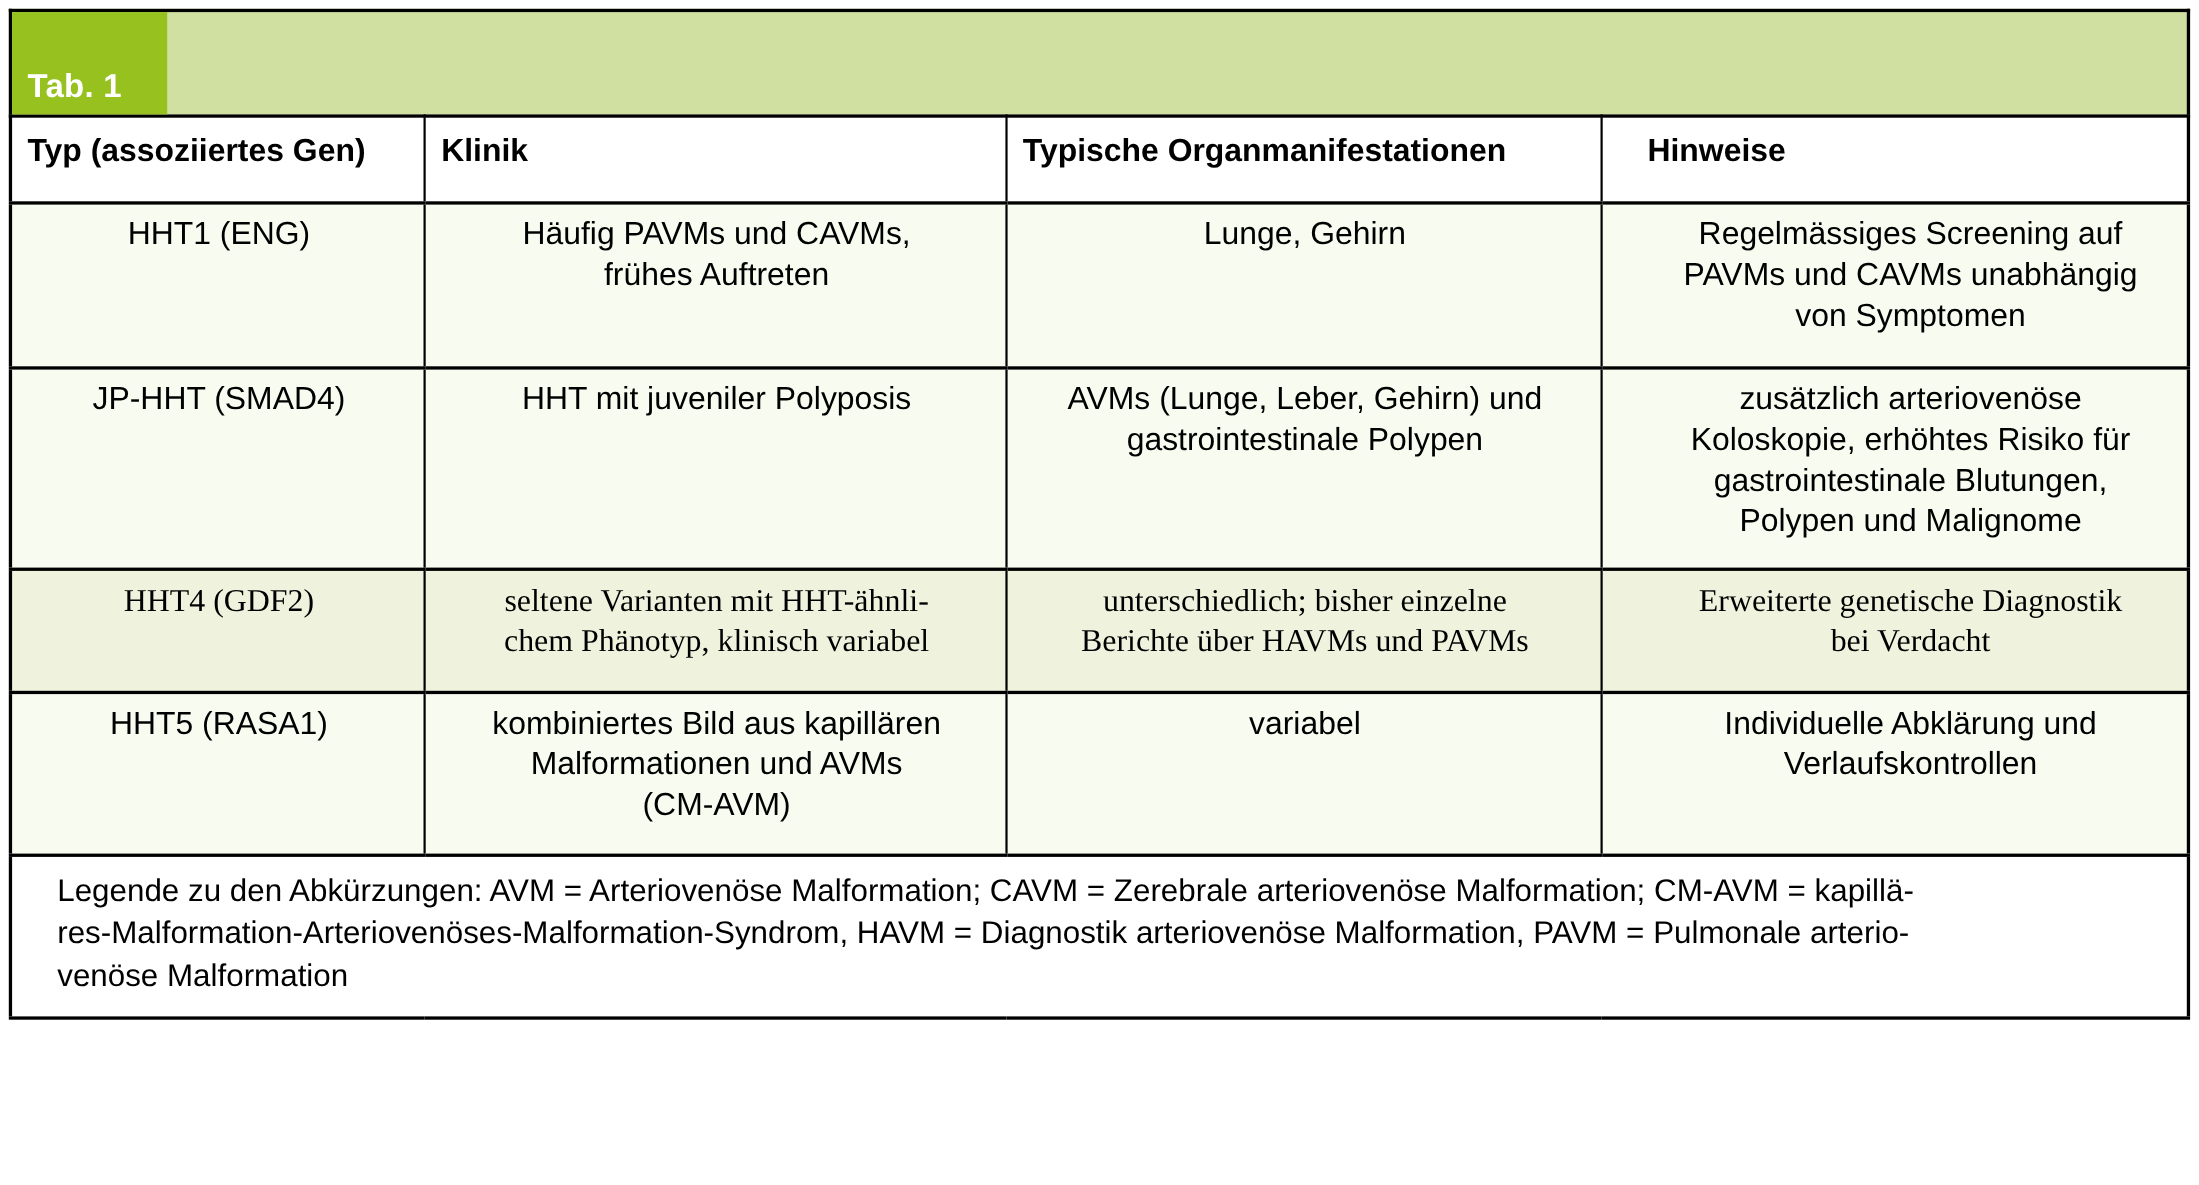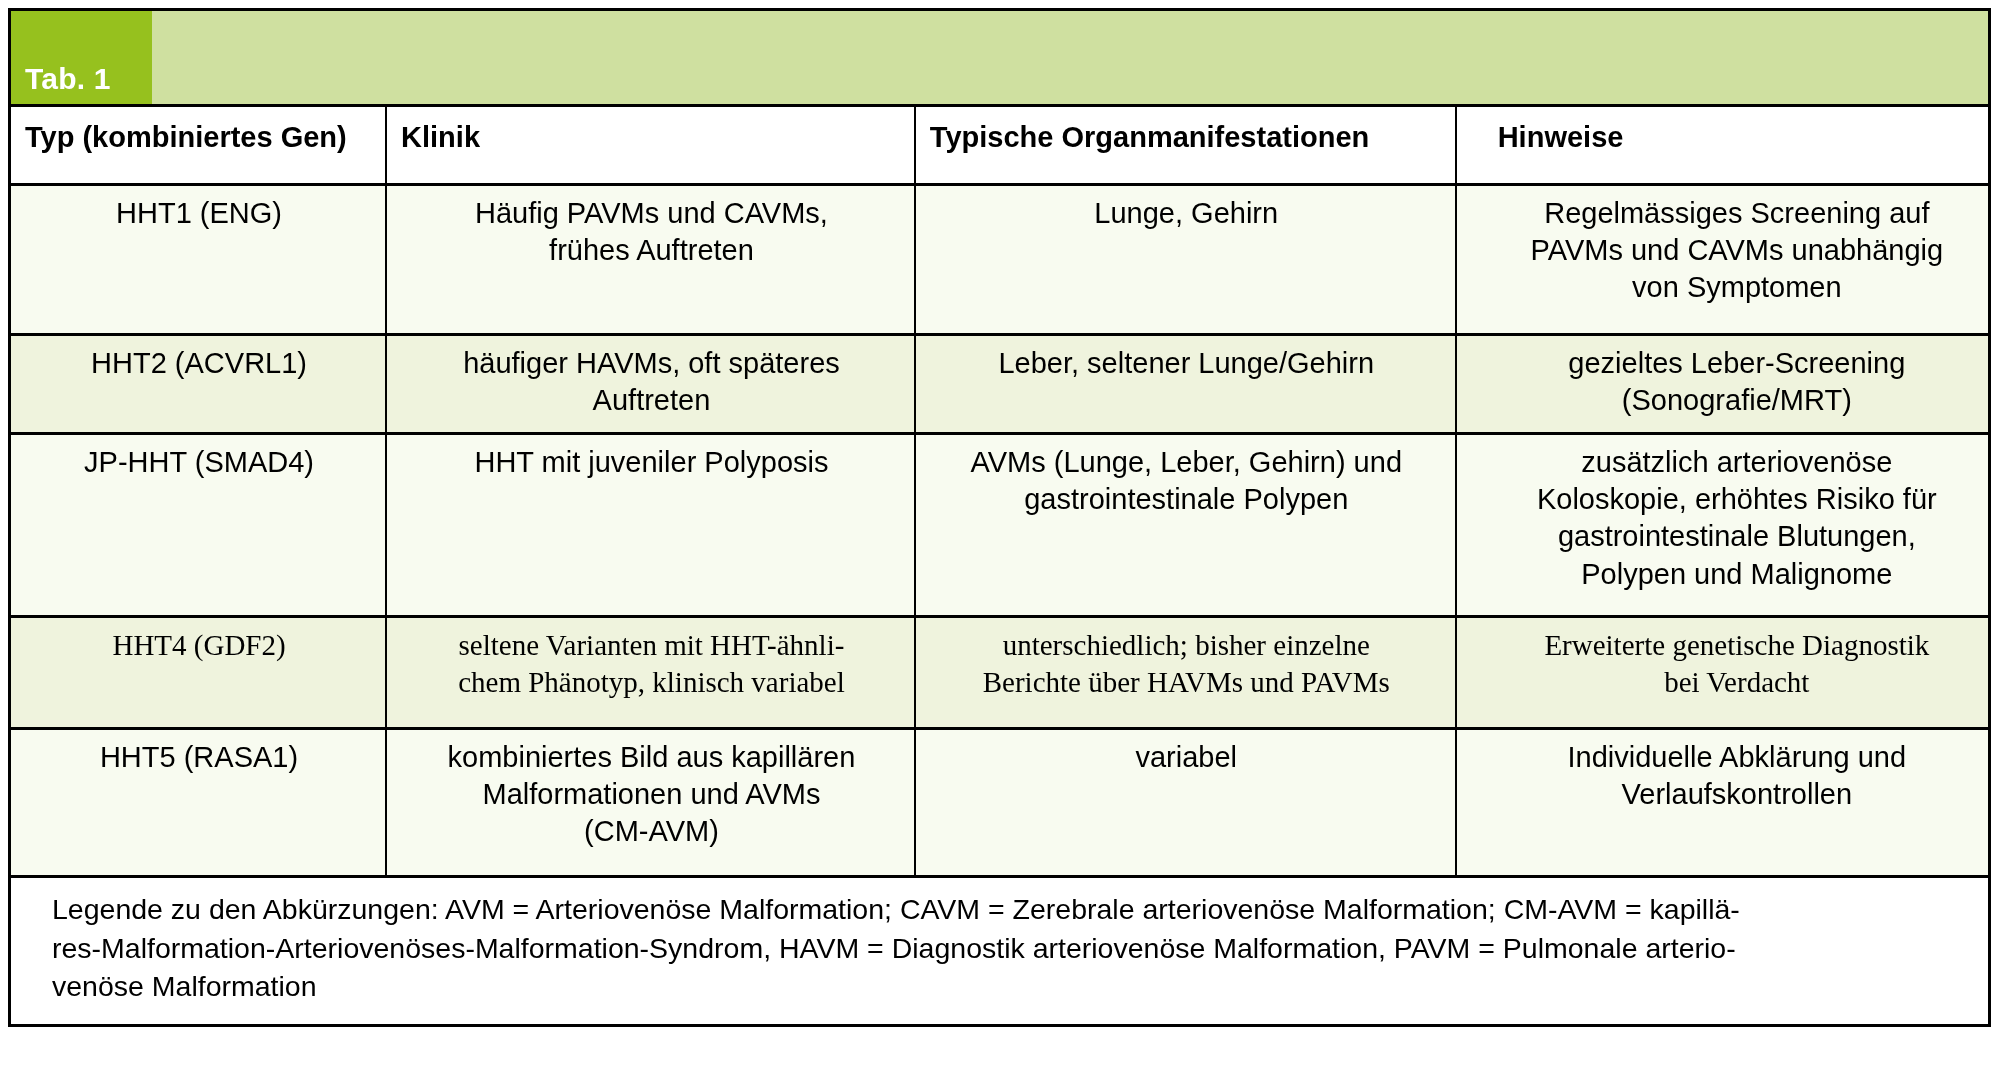--- a/index.html
+++ b/index.html
@@ -134,21 +134,21 @@
 
   <table class="tbl">
     <colgroup>
       <col class="c1">
         <col class="c2">
         <col class="c3">
         <col class="c4">
     </colgroup>
     <thead>
       <tr>
-        <th>Typ (kombiniertes Gen)</th>
+        <th>Typ (assoziiertes Gen)</th>
         <th>Klinik</th>
         <th>Typische Organmanifestationen</th>
         <th>Hinweise</th>
       </tr>
     </thead>
     <tbody>
 
       <tr class="row-a h-r1">
         <td>
           <span class="cell-line">HHT1 (ENG)</span>
@@ -160,36 +160,20 @@
         <td>
           <span class="cell-line">Lunge, Gehirn</span>
         </td>
         <td>
           <span class="cell-line">Regelmässiges Screening auf</span>
           <span class="cell-line">PAVMs und CAVMs unabhängig</span>
           <span class="cell-line">von Symptomen</span>
         </td>
       </tr>
 
-      <tr class="row-b h-r2">
-        <td>
-          <span class="cell-line">HHT2 (ACVRL1)</span>
-        </td>
-        <td>
-          <span class="cell-line">häufiger HAVMs, oft späteres</span>
-          <span class="cell-line">Auftreten</span>
-        </td>
-        <td>
-          <span class="cell-line">Leber, seltener Lunge/Gehirn</span>
-        </td>
-        <td>
-          <span class="cell-line">gezieltes Leber-Screening</span>
-          <span class="cell-line">(Sonografie/MRT)</span>
-        </td>
-      </tr>
 
       <tr class="row-a h-r3">
         <td>
           <span class="cell-line">JP-HHT (SMAD4)</span>
         </td>
         <td>
           <span class="cell-line">HHT mit juveniler Polyposis</span>
         </td>
         <td>
           <span class="cell-line">AVMs (Lunge, Leber, Gehirn) und</span>

